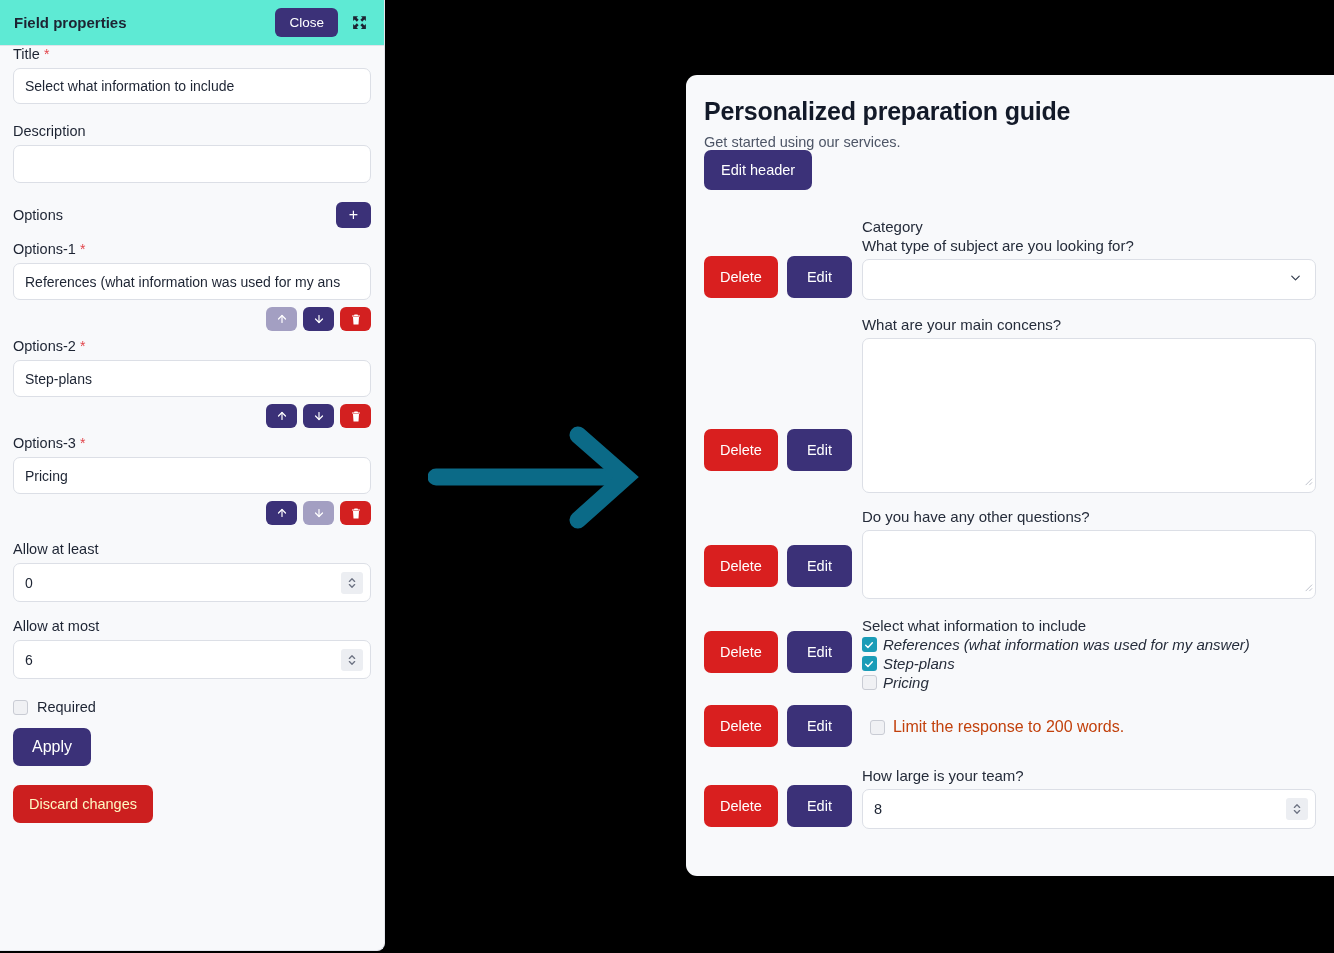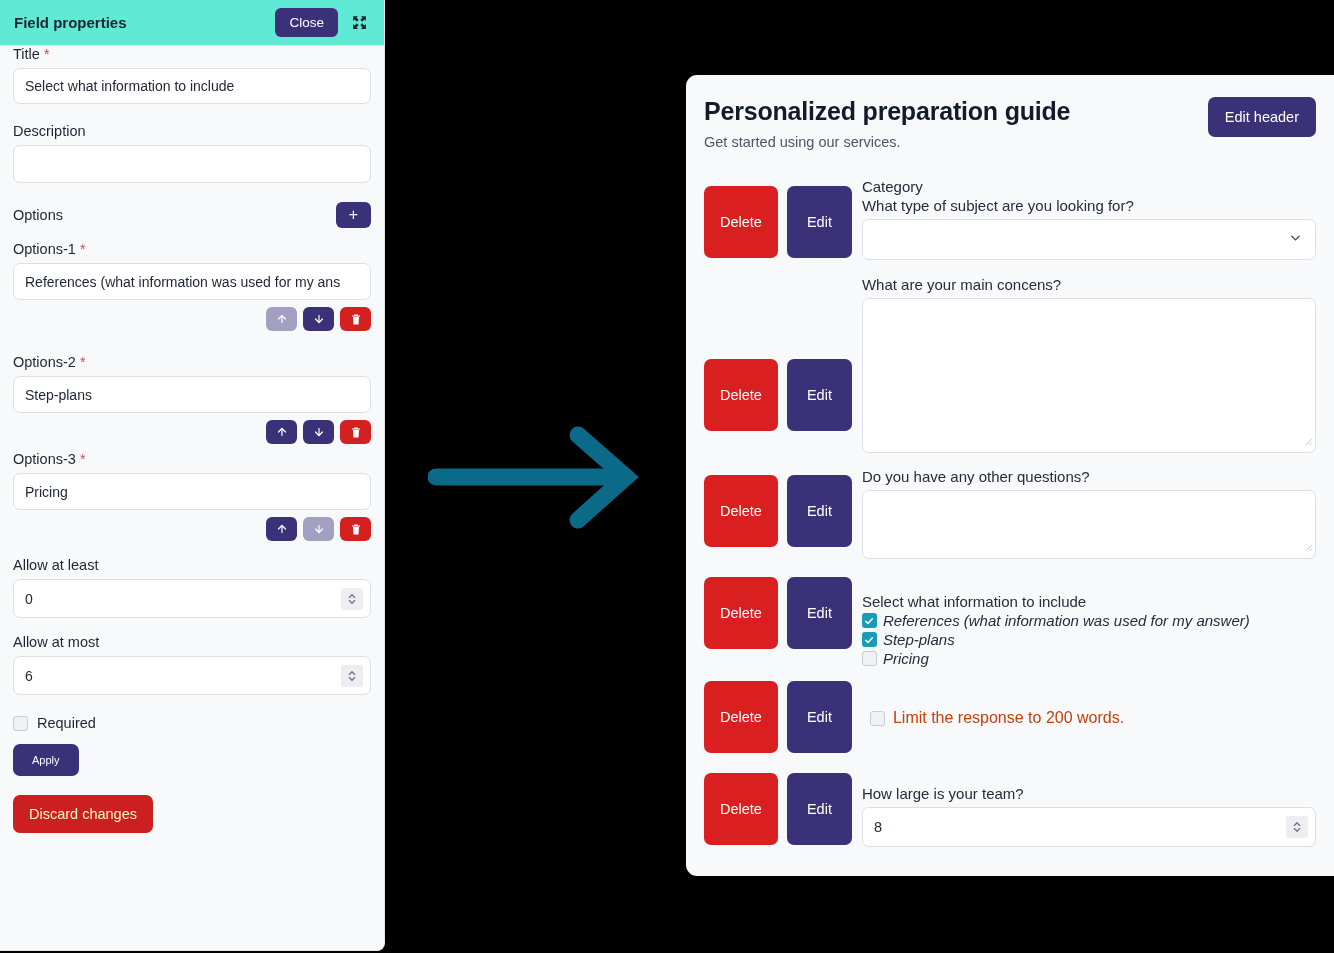--- a/index.html
+++ b/index.html
@@ -120,21 +120,21 @@
     border: 1px solid #c9ccd4; border-radius: 3px;
     background: #f0f1f4; cursor: pointer;
     flex: 0 0 auto;
   }
   .req-label { font-size: 14.5px; color: #1d2433; }
 
   .apply-btn {
     margin-top: 13px;
     background: #3b3178; color: #fff; border: none;
     border-radius: 7px; padding: 10px 19px;
-    font-size: 11px; cursor: pointer;
+    font-size: 16px; cursor: pointer;
     font-family: "Liberation Sans", sans-serif;
     display: block;
   }
   .discard-btn {
     margin-top: 19px;
     background: #cc1f1f; color: #fef9c3; border: none;
     border-radius: 7px; padding: 11px 16px;
     font-size: 14.5px; cursor: pointer;
     font-family: "Liberation Sans", sans-serif;
     display: block;
@@ -150,21 +150,21 @@
   .right-panel {
     position: absolute; left: 686px; top: 75px;
     width: 648px; height: 801px;
     background: #f8f9fb;
     border-radius: 11px 0 0 11px;
     overflow: hidden;
   }
   .rp-inner { padding: 22px 18px 22px 18px; }
 
   .rp-header-row {
-    display: flex; align-items: flex-start; justify-content: space-between;
+    display: flex; align-items: flex-start; justify-content: space-between; flex-direction: column;
   }
   .rp-title {
     font-size: 25px; font-weight: bold; color: #131a29;
     letter-spacing: -0.2px;
   }
   .rp-sub {
     font-size: 14.5px; color: #4d5566; margin-top: 8px;
   }
   .edit-header-btn {
     background: #3b3178; color: #fff; border: none;
@@ -183,21 +183,21 @@
     padding-bottom: 2px;
   }
   .btn-delete {
     background: #d91f1f; color: #fff; border: none;
     border-radius: 7px; padding: 11px 16px;
     font-size: 14.5px; cursor: pointer;
     font-family: "Liberation Sans", sans-serif;
   }
   .btn-edit {
     background: #3b3178; color: #fff; border: none;
-    border-radius: 7px; padding: 28px 20px;
+    border-radius: 7px; padding: 13px 20px;
     font-size: 14.5px; cursor: pointer;
     font-family: "Liberation Sans", sans-serif;
   }
   .q-field { flex: 1; margin-left: 10px; }
 
   .q-label { font-size: 15px; color: #252c3a; }
   .q-sublabel { font-size: 15px; color: #252c3a; margin-top: 2px; }
 
   .select-box {
     position: relative;
@@ -321,21 +321,21 @@
             </svg>
         </button>
         <button class="ic-btn red">
           <svg width="12" height="13" viewBox="0 0 24 24" fill="#ffffff">
               <path d="M9 2h6l1 2h4v2H4V4h4zM6 7h12l-1 15H7z"></path>
             </svg>
         </button>
       </div>
 
       
-      <div class="fld-label" style="margin-top:23px">
+      <div class="fld-label" style="margin-top:7px">
         <span>Options-2</span>
         <span class="req-star">*</span>
       </div>
       <input class="txt-input tall" type="text" value="Step-plans" style="">
       <div class="opt-ctrls">
         <button class="ic-btn purple">
           <svg width="12" height="12" viewBox="0 0 24 24" fill="none" stroke="#ffffff" stroke-width="2.4" stroke-linecap="round" stroke-linejoin="round">
               <path d="M12 19V5"></path>
               <path d="M5 12l7-7 7 7"></path>
             </svg>

